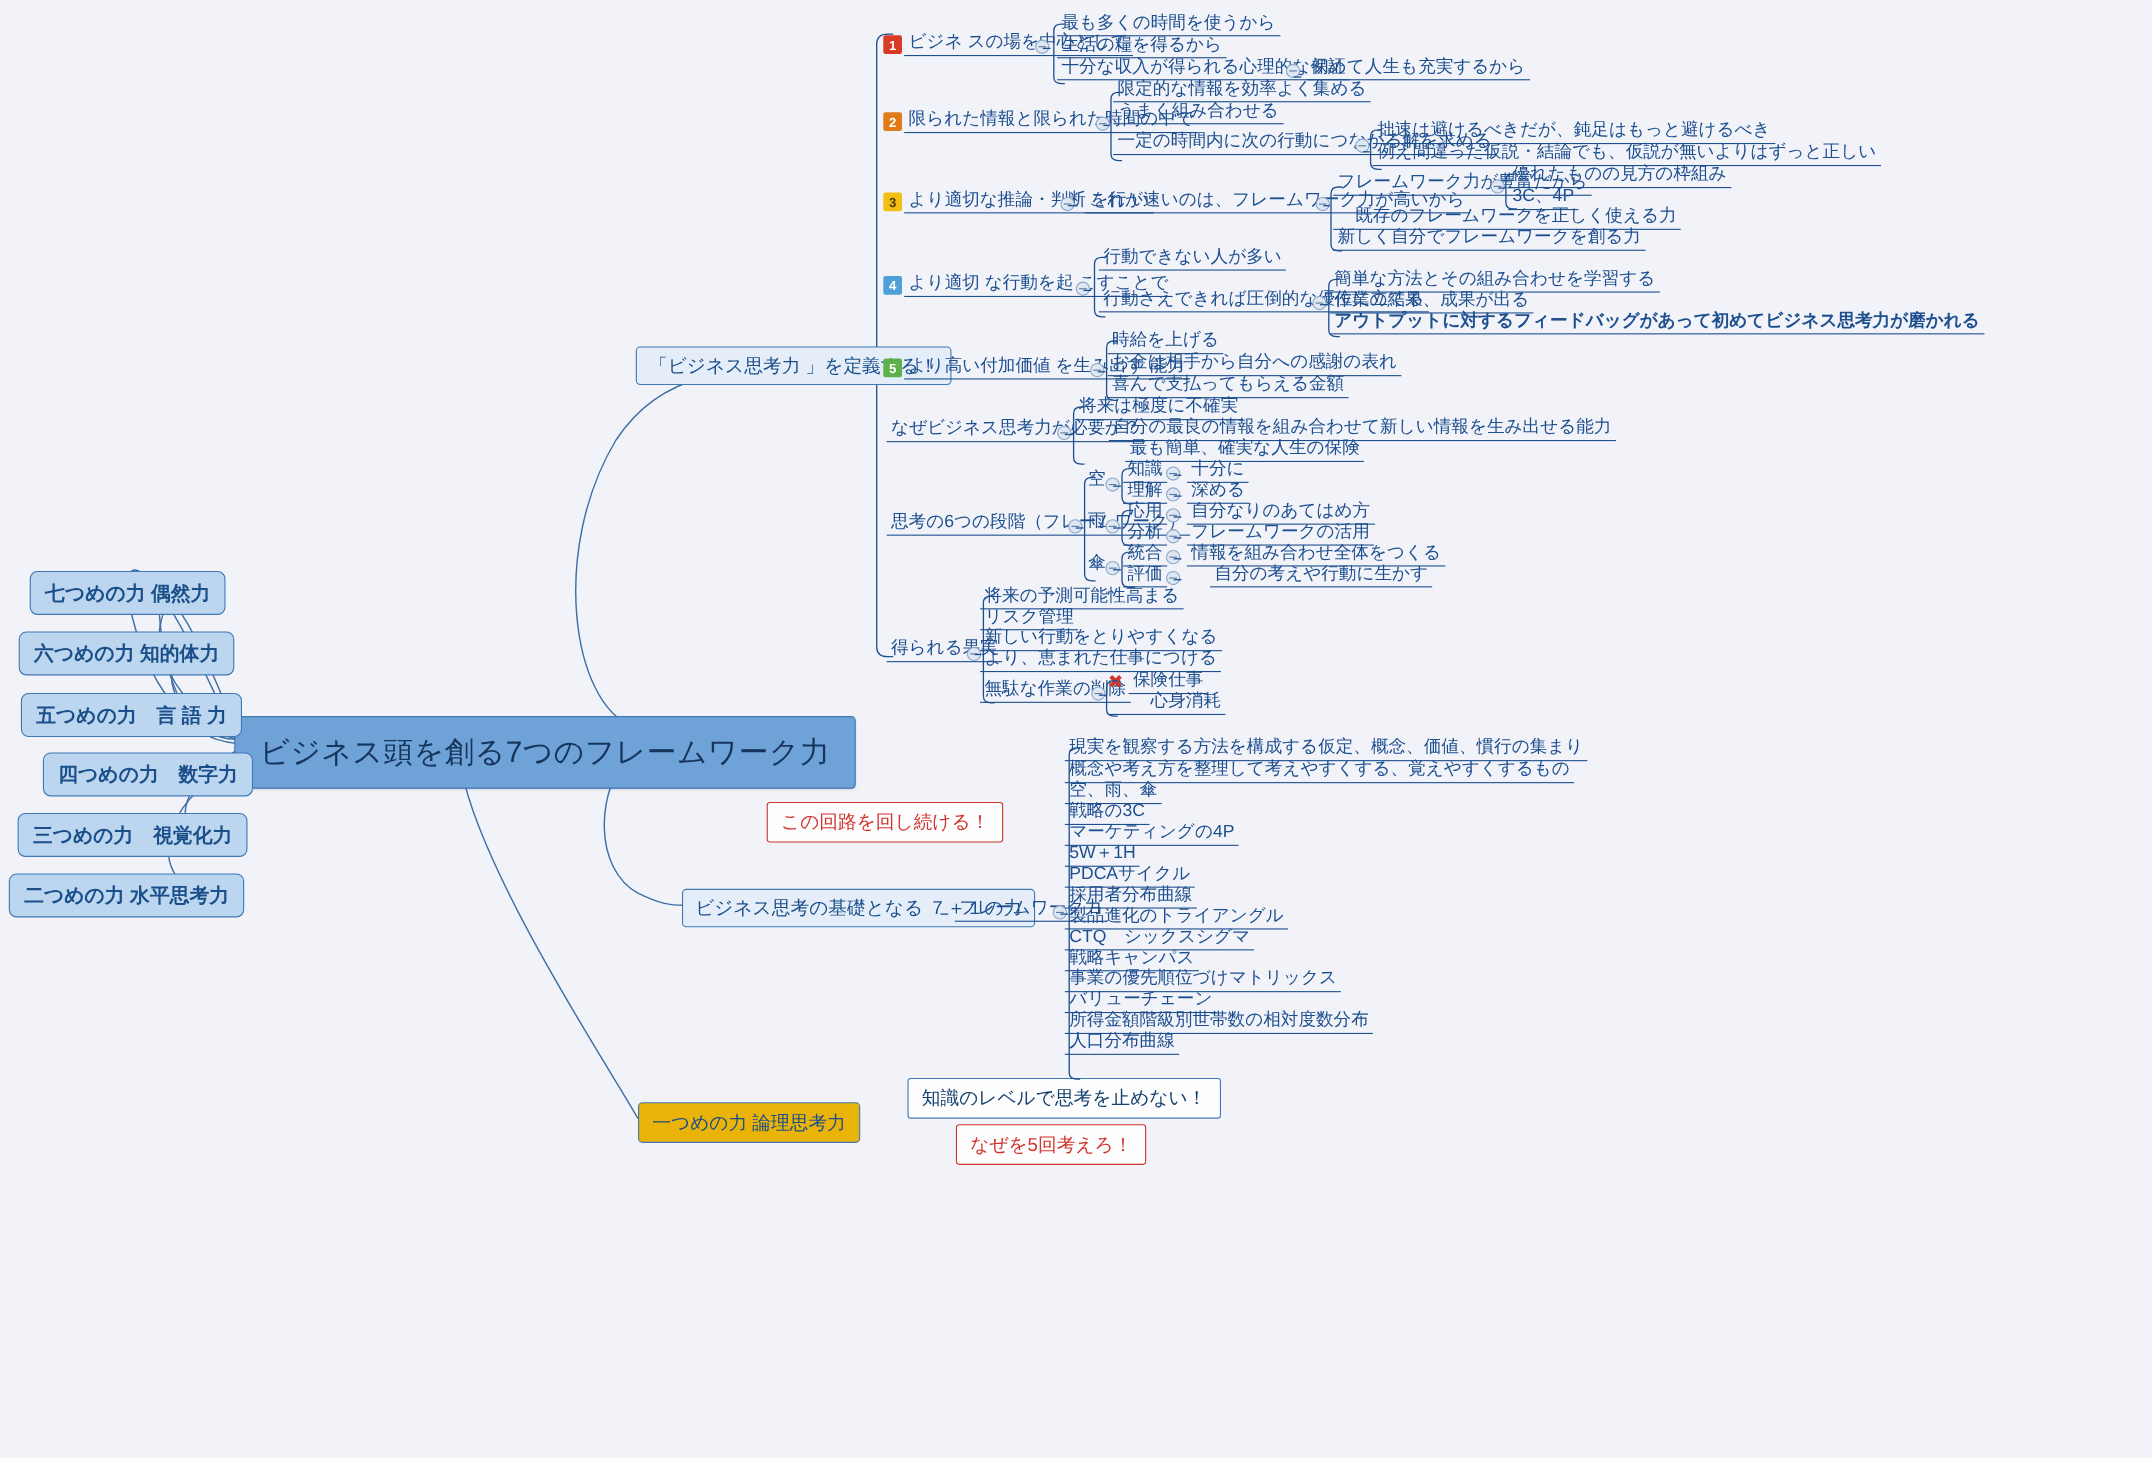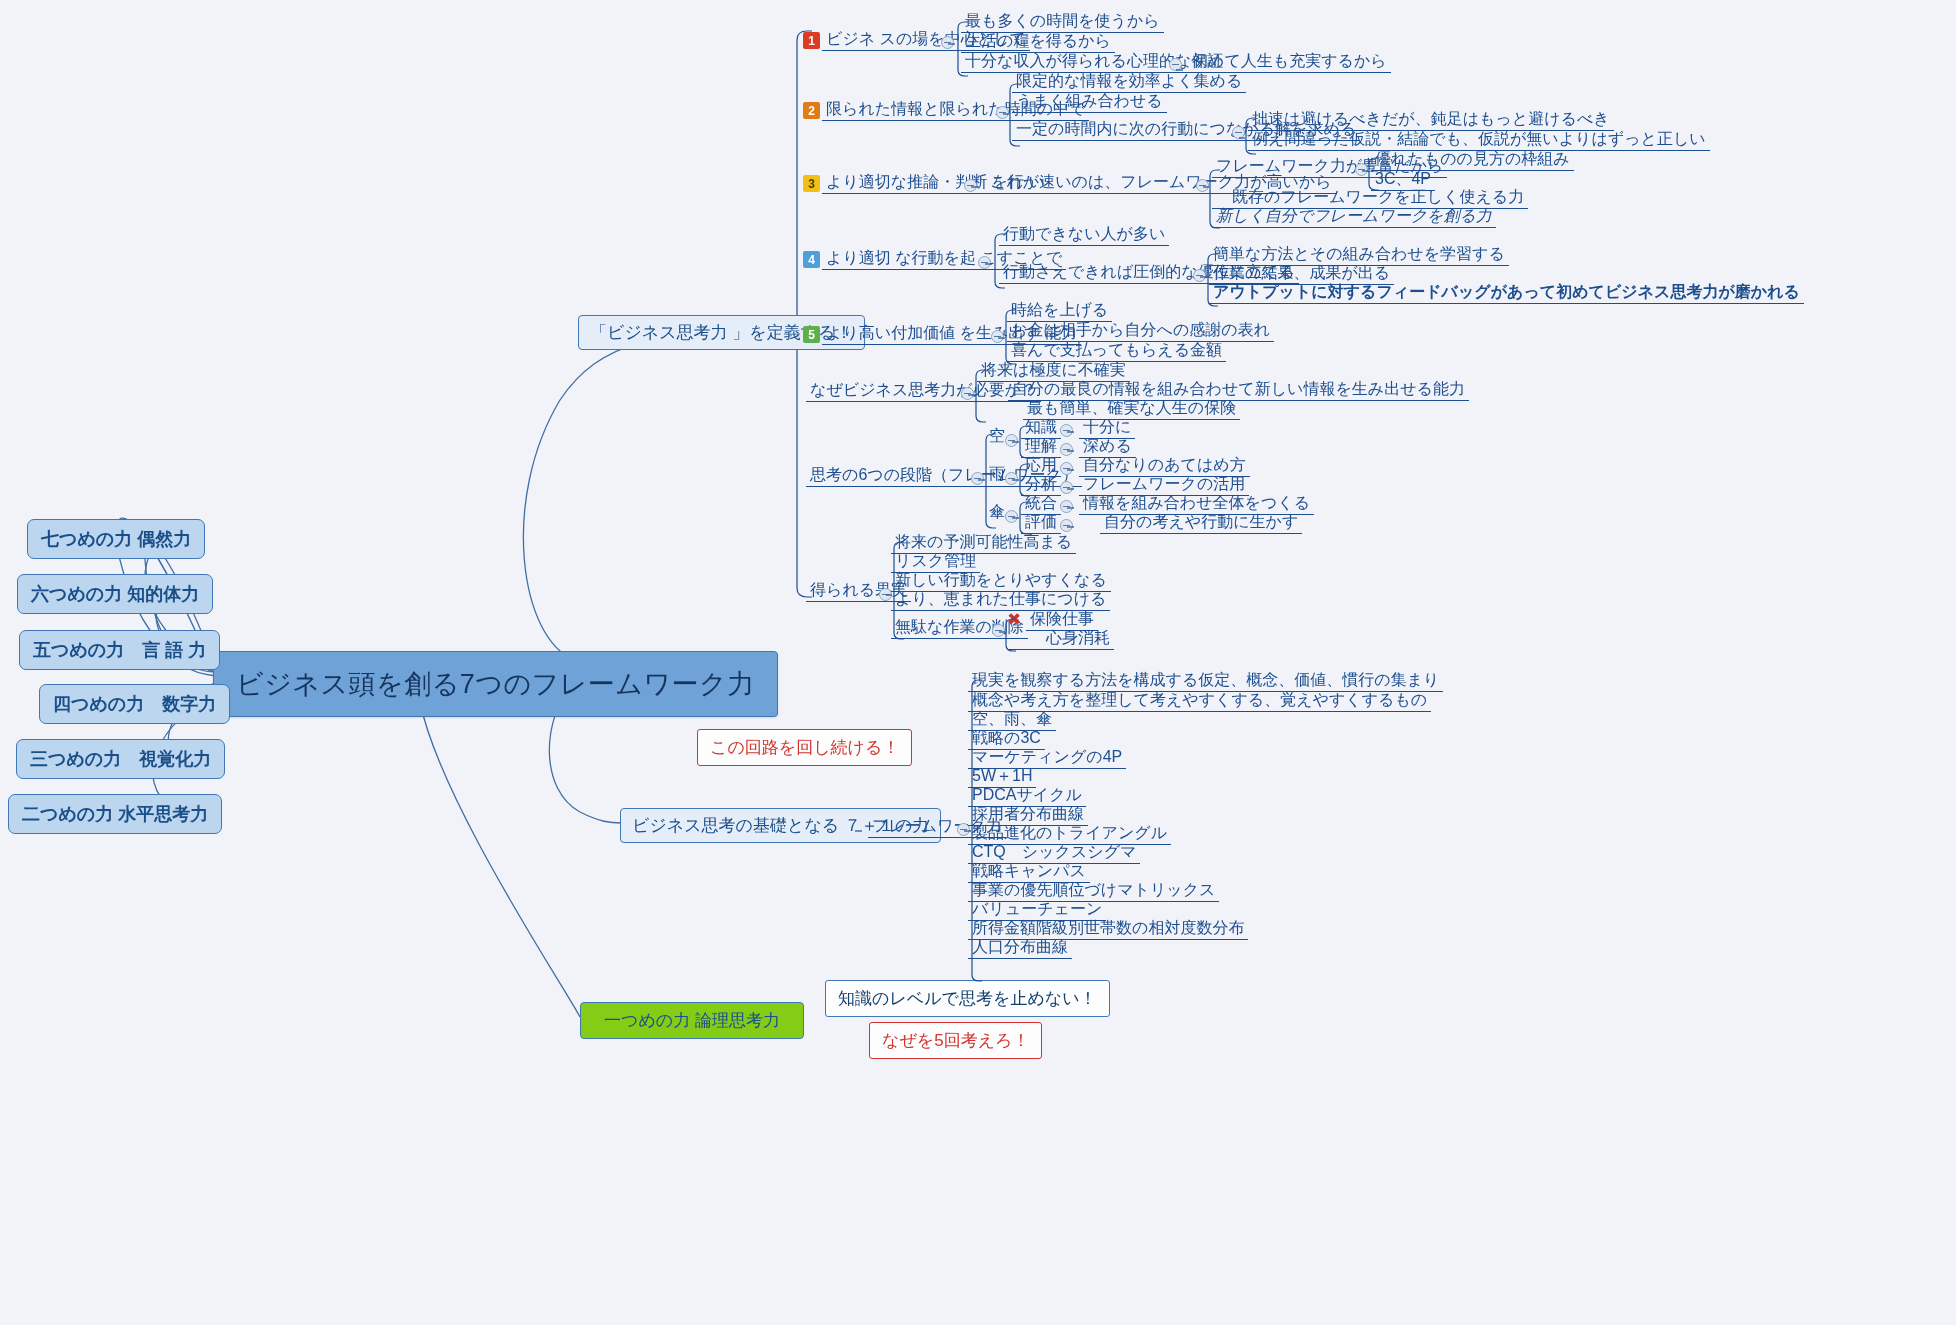--- a/index.html
+++ b/index.html
@@ -144,21 +144,21 @@
   </svg>
 
   <div class="central" style="left:213px;top:651px;">ビジネス頭を創る7つのフレームワーク力</div>
 
   <div class="lbox" style="left:27px;top:519px;">七つめの力 偶然力</div>
   <div class="lbox" style="left:17px;top:574px;">六つめの力 知的体力</div>
   <div class="lbox" style="left:19px;top:630px;">五つめの力　言 語 力</div>
   <div class="lbox" style="left:39px;top:684px;">四つめの力　数字力</div>
   <div class="lbox" style="left:16px;top:739px;">三つめの力　視覚化力</div>
   <div class="lbox" style="left:8px;top:794px;">二つめの力 水平思考力</div>
-  <div class="lbox" style="left:580px;top:1002px;font-weight:normal;background:#84cc16;border-radius:4px;font-size:17px;padding:6px 23px;">一つめの力 論理思考力</div>
+  <div class="lbox" style="left:580px;top:1002px;font-weight:normal;background:#eab308;border-radius:4px;font-size:17px;padding:6px 12px;">一つめの力 論理思考力</div>
 
   <div class="l1box" style="left:578px;top:315px;">「ビジネス思考力 」を定義する！</div>
   <div class="l1box" style="left:620px;top:808px;">ビジネス思考の基礎となる ７＋１の力</div>
 
   <div class="callout red" style="left:697px;top:729px;">この回路を回し続ける！</div>
   <div class="callout blue" style="left:825px;top:980px;">知識のレベルで思考を止めない！</div>
   <div class="callout red" style="left:869px;top:1022px;">なぜを5回考えろ！</div>
 
   <div class="numicon n1" style="left:803px;top:32px;">1</div>
   <div class="topic ul" style="left:822px;top:30px;">ビジネ スの場を中心として</div>
@@ -182,21 +182,21 @@
   <div class="numicon n3" style="left:803px;top:175px;">3</div>
   <div class="topic ul" style="left:822px;top:173px;">より適切な推論・判断 を行 い</div>
   <div class="toggle" style="left:964px;top:179px;"></div>
   <div class="topic ul" style="left:986px;top:173px;">これが速いのは、フレームワーク力が高いから</div>
   <div class="toggle" style="left:1196px;top:179px;"></div>
   <div class="topic ul" style="left:1212px;top:157px;">フレームワーク力が豊富だから</div>
   <div class="toggle" style="left:1355px;top:163px;"></div>
   <div class="topic ul" style="left:1371px;top:150px;">優れたものの見方の枠組み</div>
   <div class="topic ul" style="left:1371px;top:170px;">3C、4P</div>
   <div class="topic ul" style="left:1212px;top:188px;padding-left:20px;">既存のフレームワークを正しく使える力</div>
-  <div class="topic ul" style="left:1212px;top:207px;font-style:italic;">新しく自分でフレームワークを創る力</div>
+  <div class="topic ul" style="left:1212px;top:207px;">新しく自分でフレームワークを創る力</div>
 
   <div class="numicon n4" style="left:803px;top:251px;">4</div>
   <div class="topic ul" style="left:822px;top:249px;">より適切 な行動を起 こすことで</div>
   <div class="toggle" style="left:978px;top:256px;"></div>
   <div class="topic ul" style="left:999px;top:225px;">行動できない人が多い</div>
   <div class="topic ul" style="left:999px;top:263px;">行動さえできれば圧倒的な優位に立てる</div>
   <div class="toggle" style="left:1193px;top:269px;"></div>
   <div class="topic ul" style="left:1209px;top:245px;">簡単な方法とその組み合わせを学習する</div>
   <div class="topic ul" style="left:1209px;top:264px;">作業の結果、成果が出る</div>
   <div class="topic ul bold" style="left:1209px;top:283px;">アウトプットに対するフィードバッグがあって初めてビジネス思考力が磨かれる</div>

